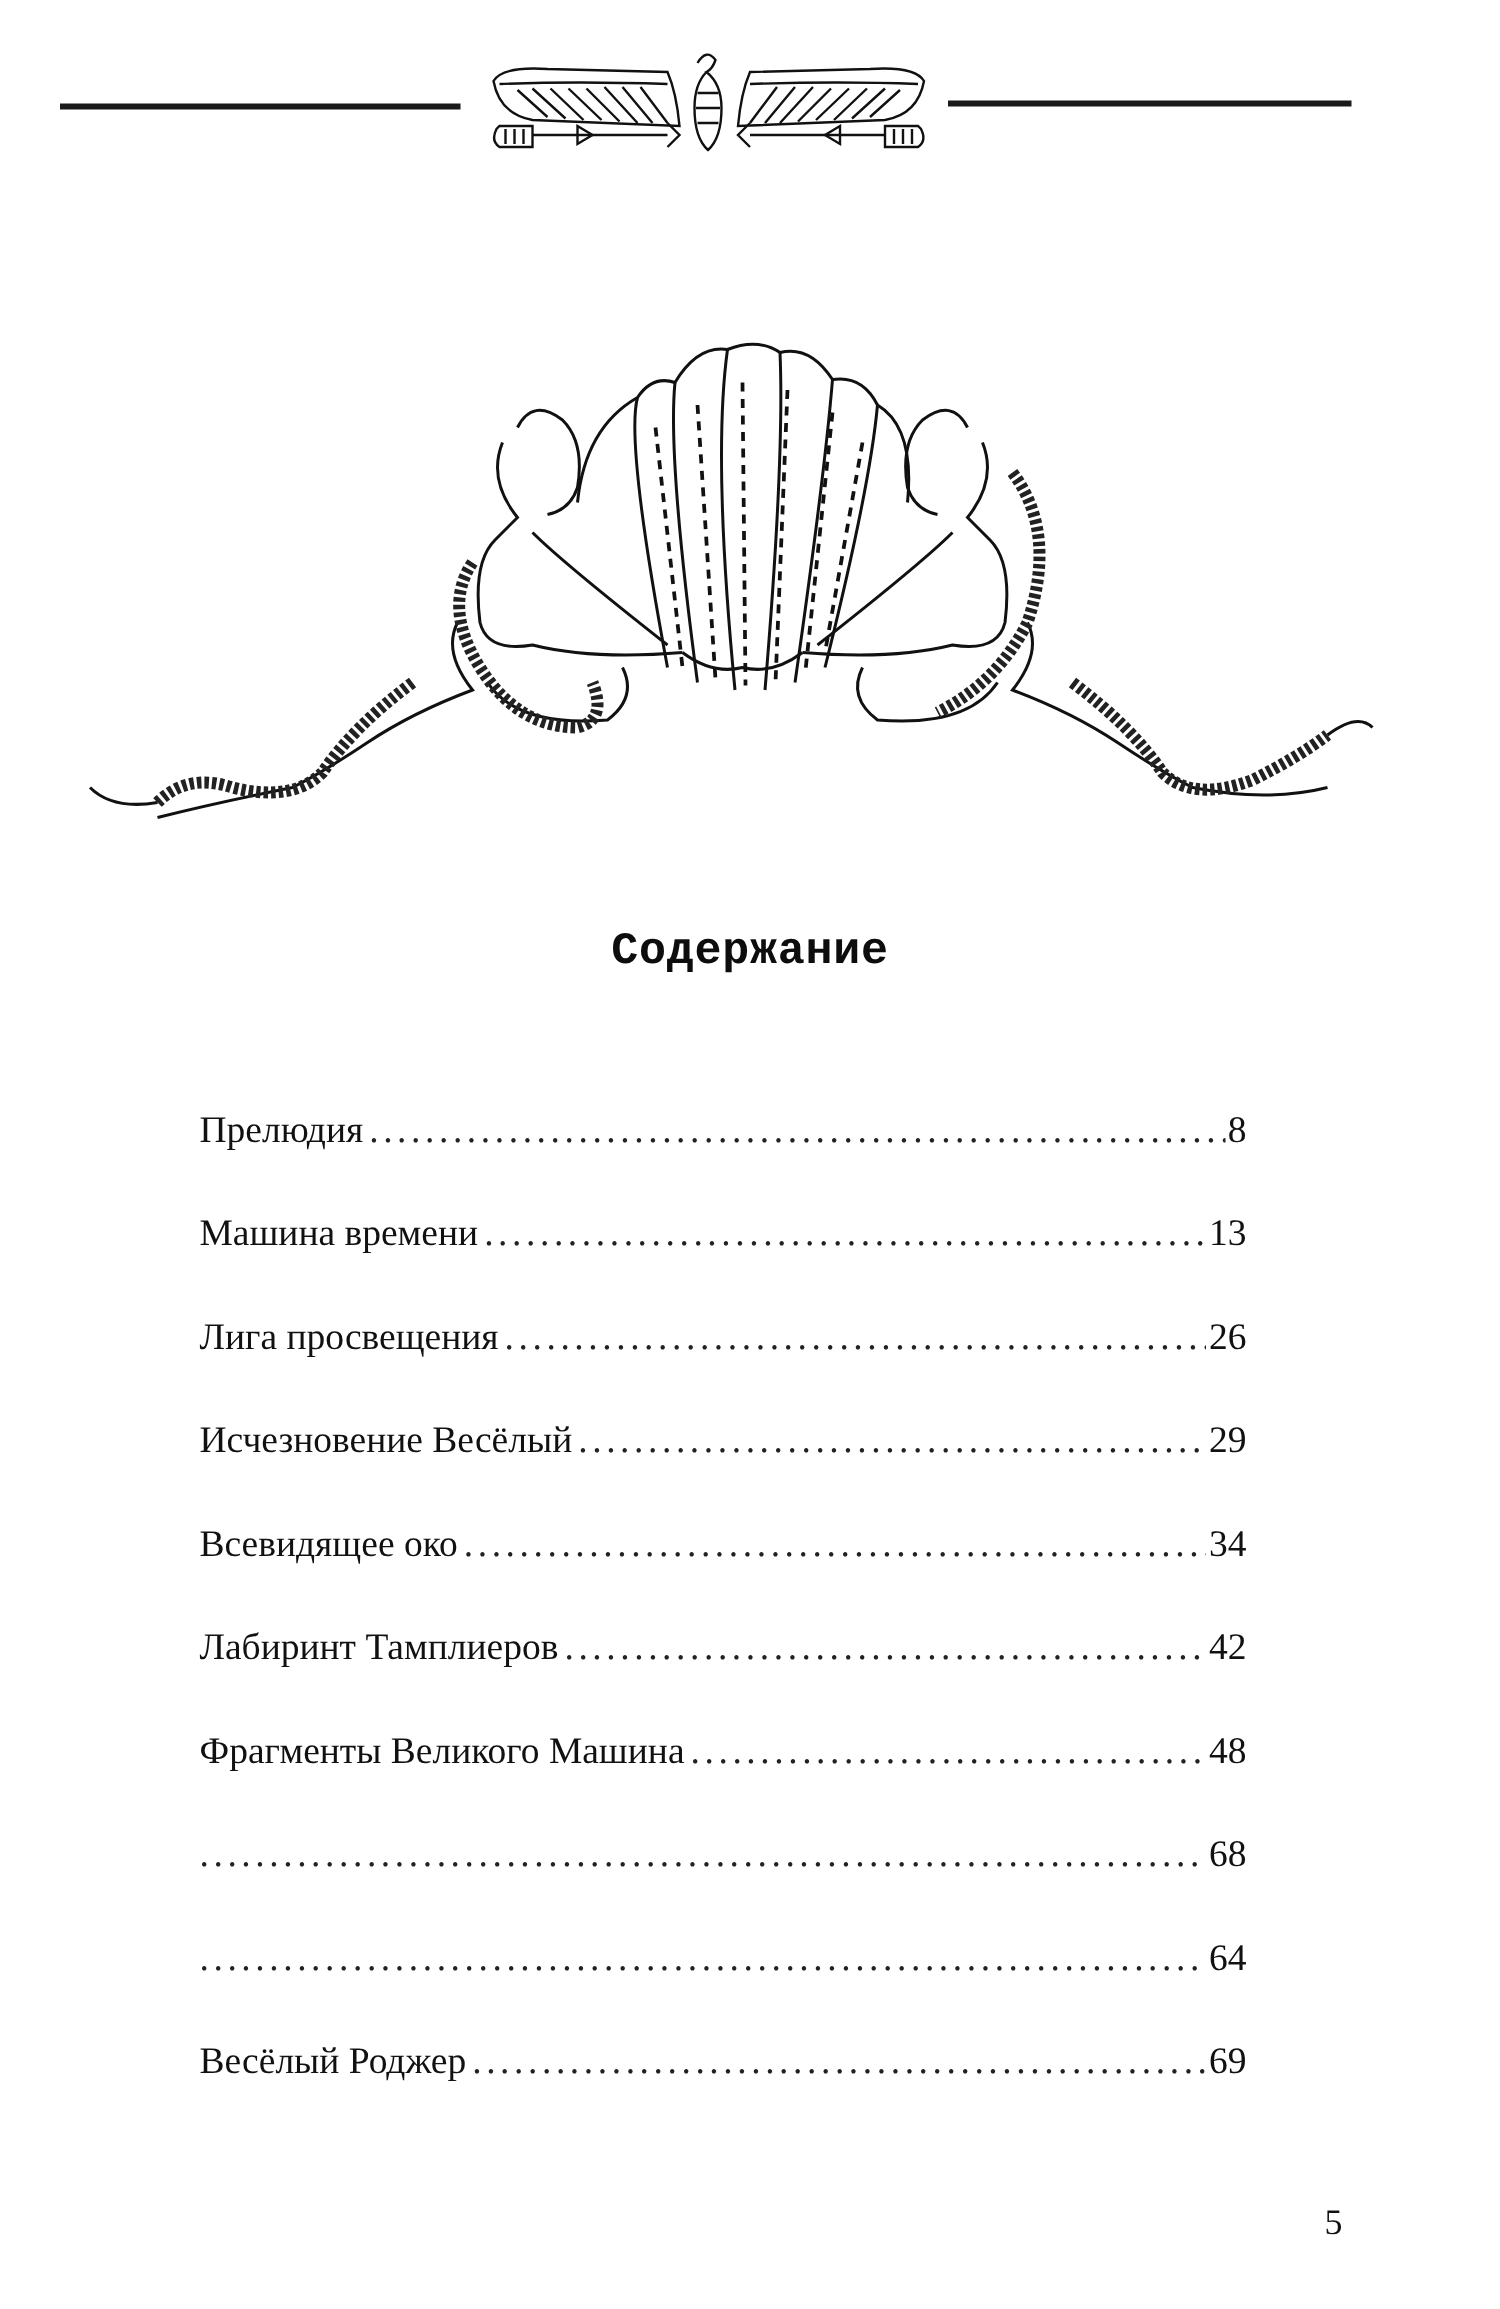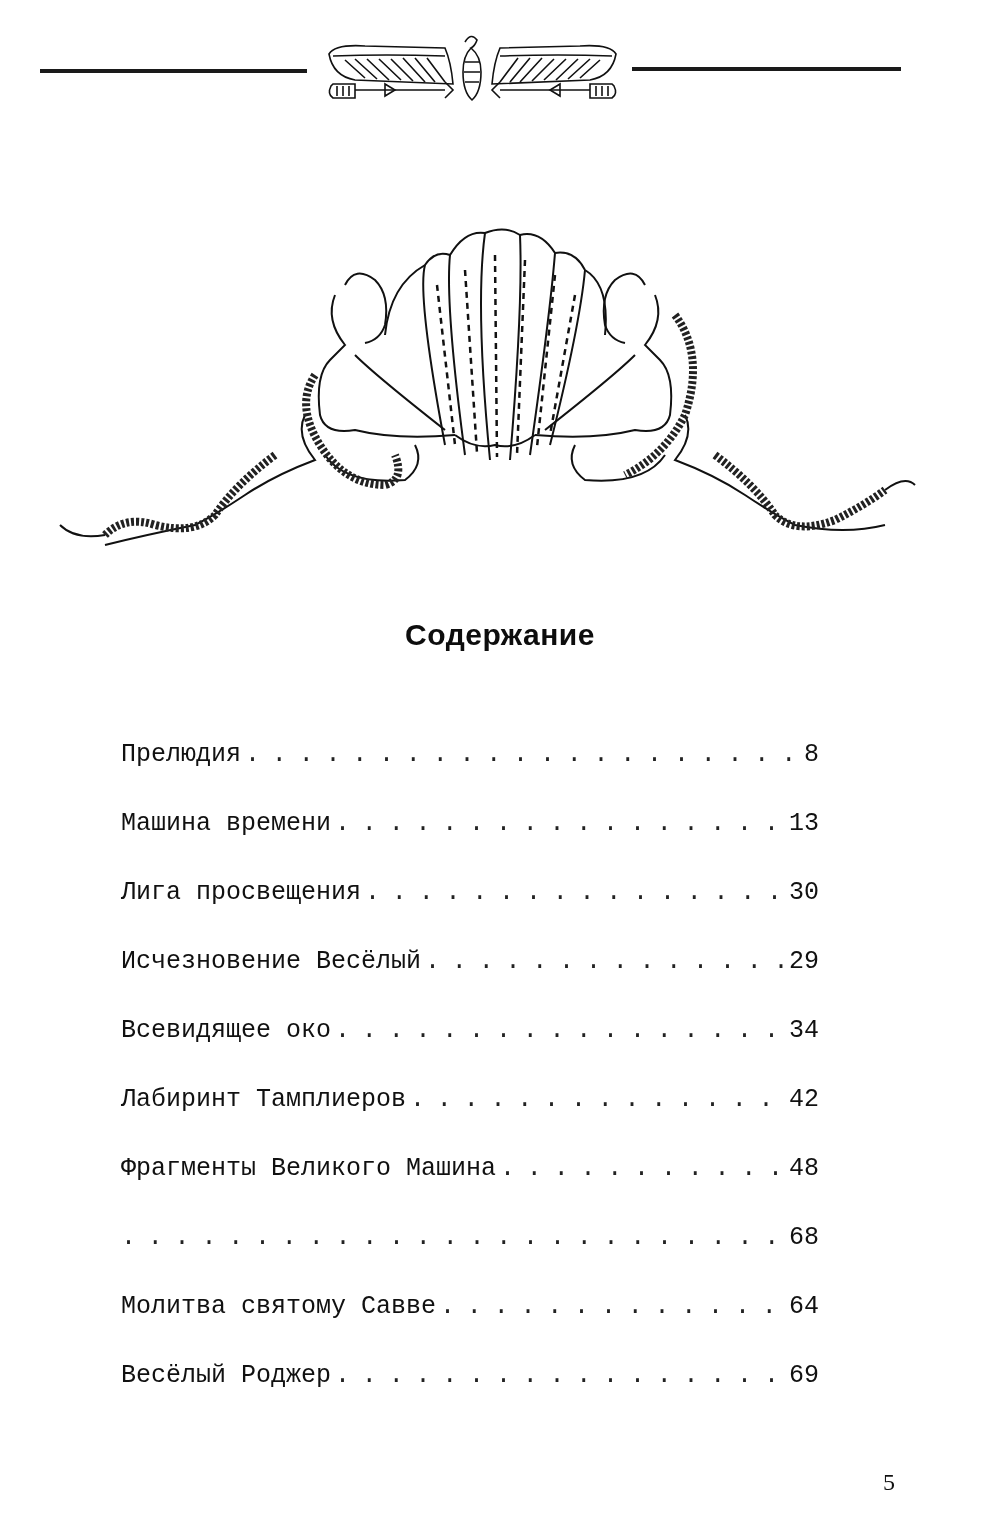--- a/index.html
+++ b/index.html
@@ -3,23 +3,23 @@
   <meta charset="utf-8">
   <style>
     html, body { margin: 0; padding: 0; background: #ffffff; }
     body { width: 1000px; height: 1539px; position: relative; overflow: hidden; font-family: "DejaVu Serif", serif; color: #111; }
     .header-ornament { position: absolute; left: 0; top: 0; width: 1000px; height: 110px; }
     .rule { position: absolute; height: 4px; background: #1a1a1a; }
     .rule.left { left: 40px; width: 267px; top: 69px; }
     .rule.right { left: 632px; width: 269px; top: 67px; }
     .winged-emblem { position: absolute; left: 325px; top: 32px; width: 295px; height: 72px; }
     .illustration { position: absolute; left: 45px; top: 225px; width: 900px; height: 345px; }
-    .toc-title { position: absolute; left: 0; width: 1000px; top: 618px; text-align: center; font-family: Liberation Sans, sans-serif; font-weight: bold; font-size: 30px; letter-spacing: 0.5px; color: #0d0d0d; }
+    .toc-title { position: absolute; left: 0; width: 1000px; top: 618px; text-align: center; font-family: Liberation Mono, monospace; font-weight: bold; font-size: 30px; letter-spacing: 0.5px; color: #0d0d0d; }
     .toc { position: absolute; left: 121px; width: 698px; top: 740px; }
-    .toc-entry { position: absolute; left: 0; width: 698px; height: 36px; display: flex; align-items: baseline; font-family: Liberation Mono, monospace; font-size: 25px; color: #111; }
+    .toc-entry { position: absolute; left: 12px; width: 698px; height: 36px; display: flex; align-items: baseline; font-family: Liberation Serif, serif; font-size: 25px; color: #111; }
     .toc-entry .t { white-space: nowrap; padding-right: 4px; }
     .toc-entry .dots { flex: 1; overflow: hidden; white-space: nowrap; letter-spacing: 4.2px; color: #222; }
     .toc-entry .dots::before { content: ". . . . . . . . . . . . . . . . . . . . . . . . . . . . . . . . . . . . . . . . . . . . . . . . . . . . . . . . . . . . . . . . . . . . . . . . . . . . . . . . . . . . . . . ."; letter-spacing: -1.6px; }
     .toc-entry .p { white-space: nowrap; padding-left: 2px; }
     .page-number { position: absolute; left: 883px; top: 1469px; font-family: "Liberation Serif", serif; font-size: 24px; color: #111; }
   </style>
 </head>
 <body>
 
 <div class="header-ornament">
@@ -101,21 +101,21 @@
     <span class="p">8</span>
   </div>
   <div class="toc-entry" style="top:69px">
     <span class="t">Машина времени</span>
     <span class="dots"></span>
     <span class="p">13</span>
   </div>
   <div class="toc-entry" style="top:138px">
     <span class="t">Лига просвещения</span>
     <span class="dots"></span>
-    <span class="p">30</span>
+    <span class="p">26</span>
   </div>
   <div class="toc-entry" style="top:207px">
     <span class="t">Исчезновение Весёлый</span>
     <span class="dots"></span>
     <span class="p">29</span>
   </div>
   <div class="toc-entry" style="top:276px">
     <span class="t">Всевидящее око</span>
     <span class="dots"></span>
     <span class="p">34</span>
@@ -128,21 +128,20 @@
   <div class="toc-entry" style="top:414px">
     <span class="t">Фрагменты Великого Машина</span>
     <span class="dots"></span>
     <span class="p">48</span>
   </div>
   <div class="toc-entry" style="top:483px">
     <span class="dots"></span>
     <span class="p">68</span>
   </div>
   <div class="toc-entry" style="top:552px">
-    <span class="t">Молитва святому Савве</span>
     <span class="dots"></span>
     <span class="p">64</span>
   </div>
   <div class="toc-entry" style="top:621px">
     <span class="t">Весёлый Роджер</span>
     <span class="dots"></span>
     <span class="p">69</span>
   </div>
 </div>
 

